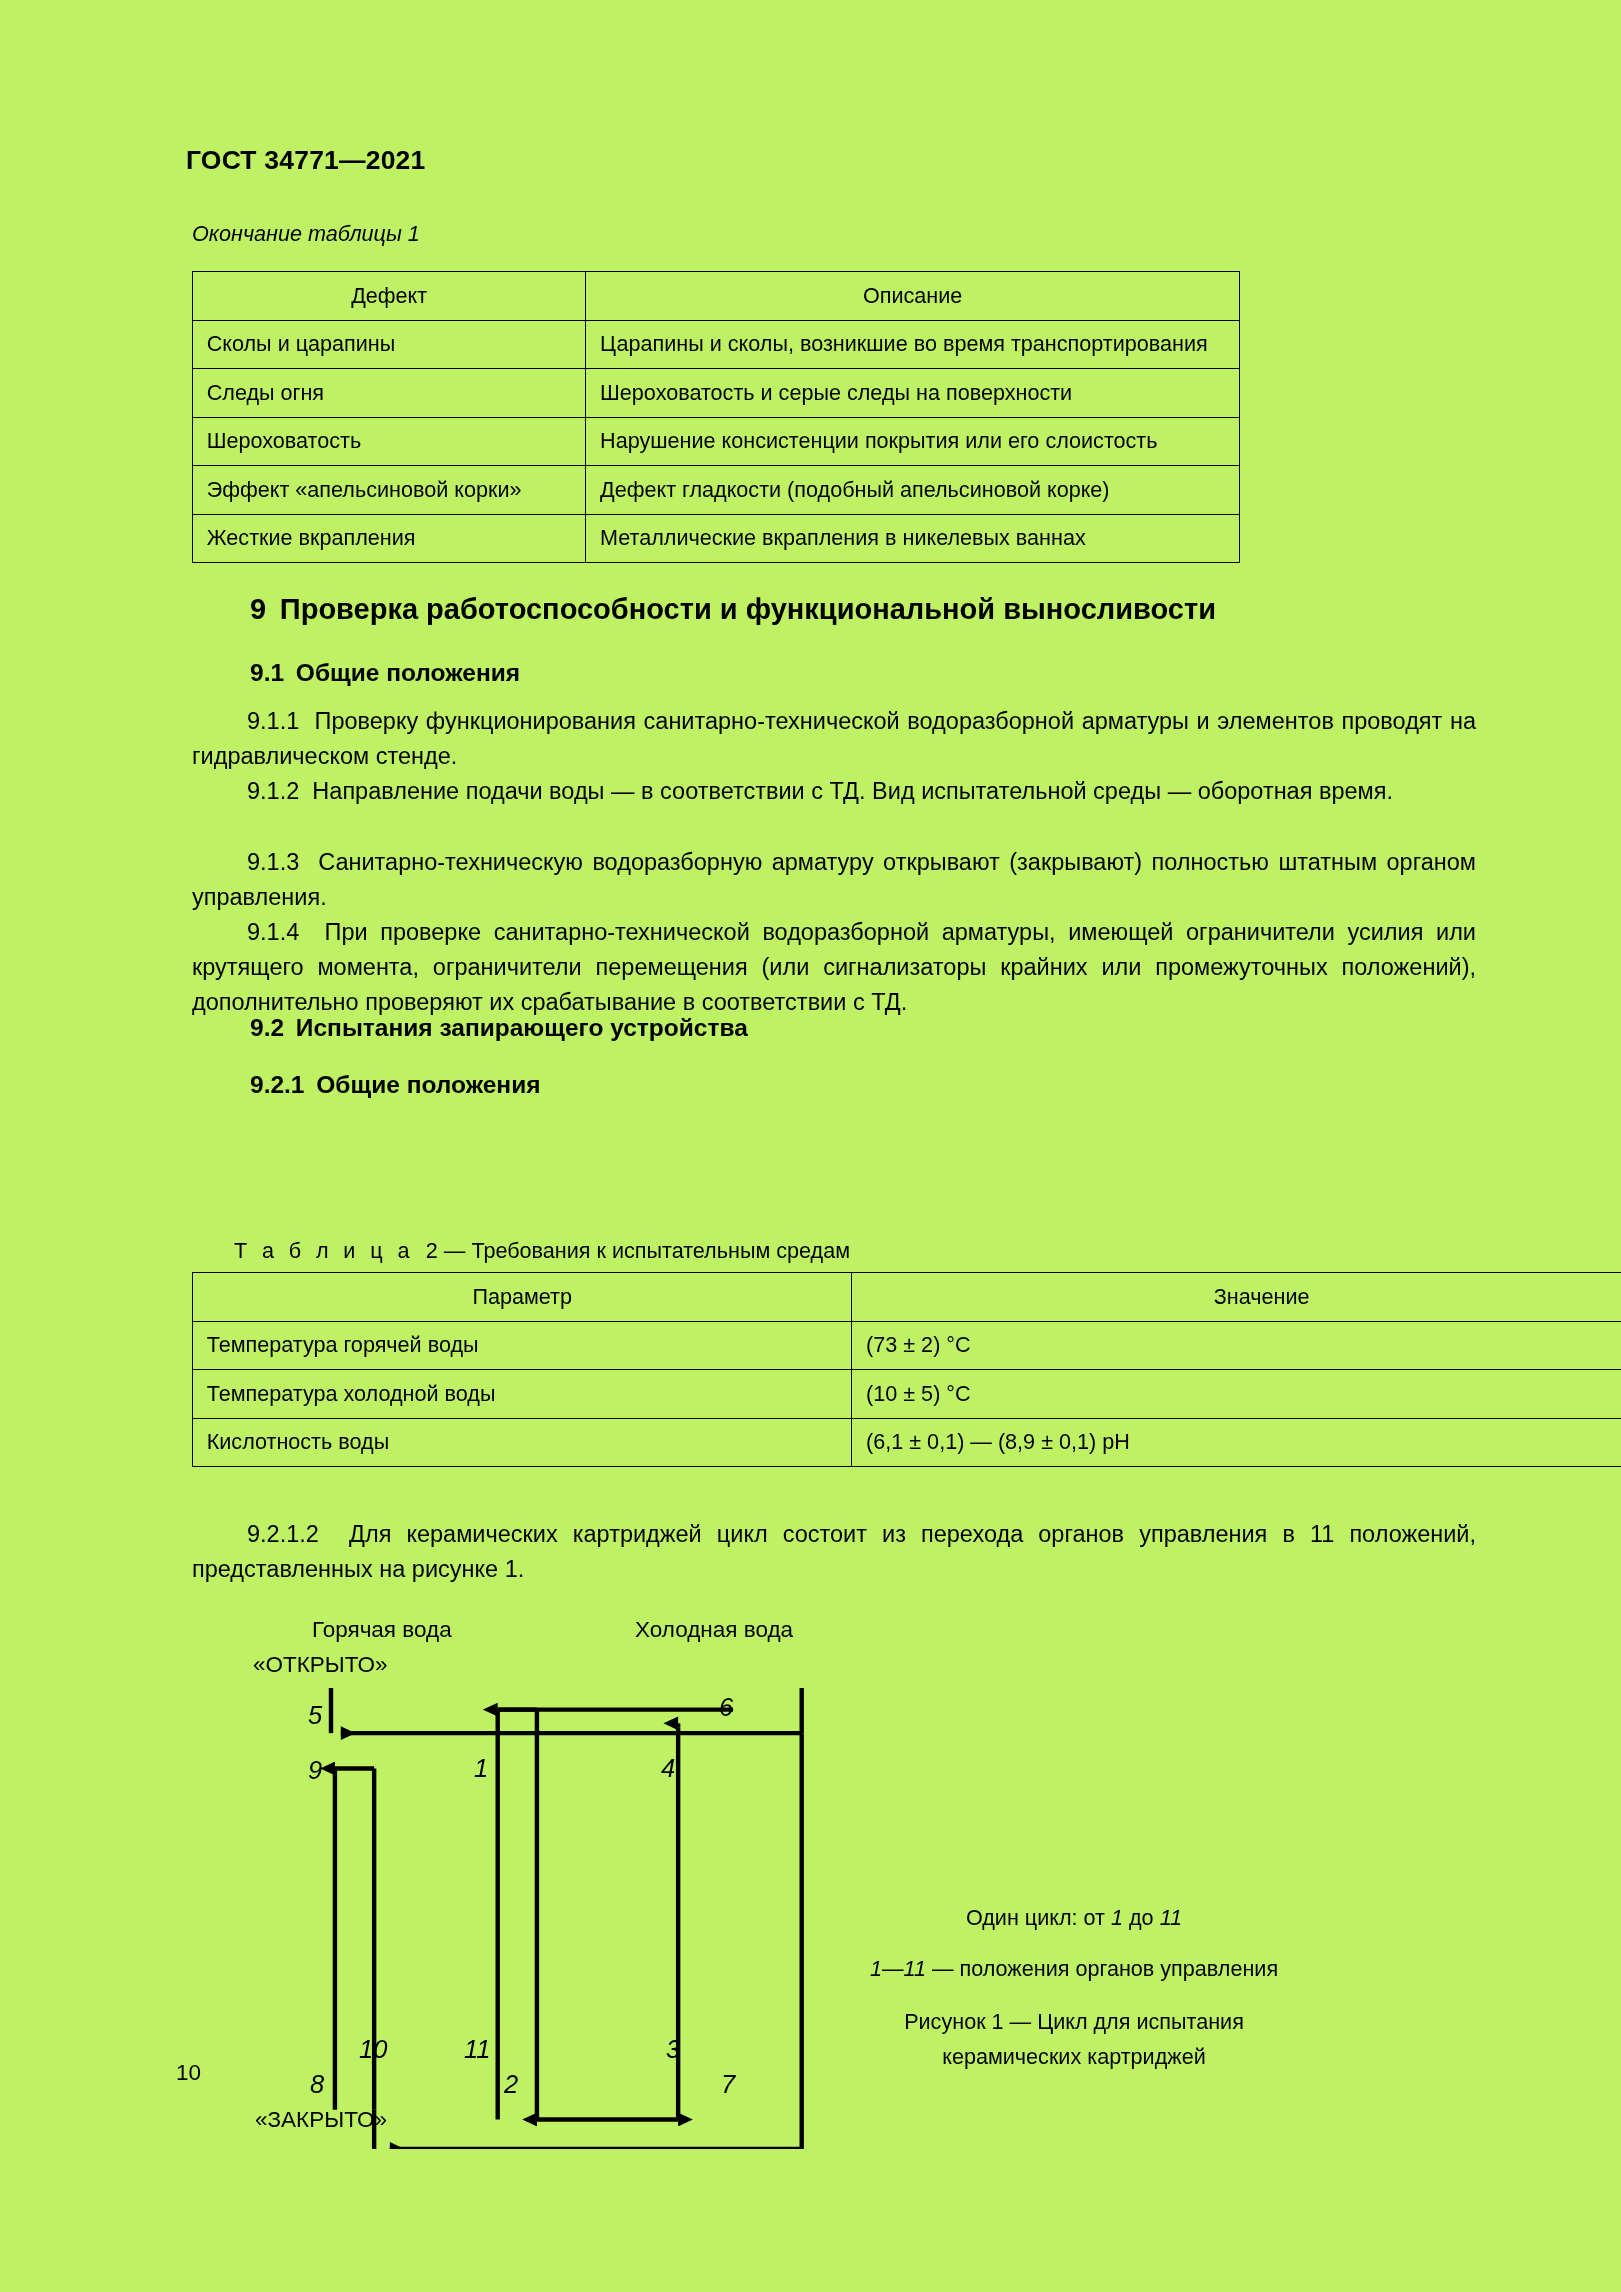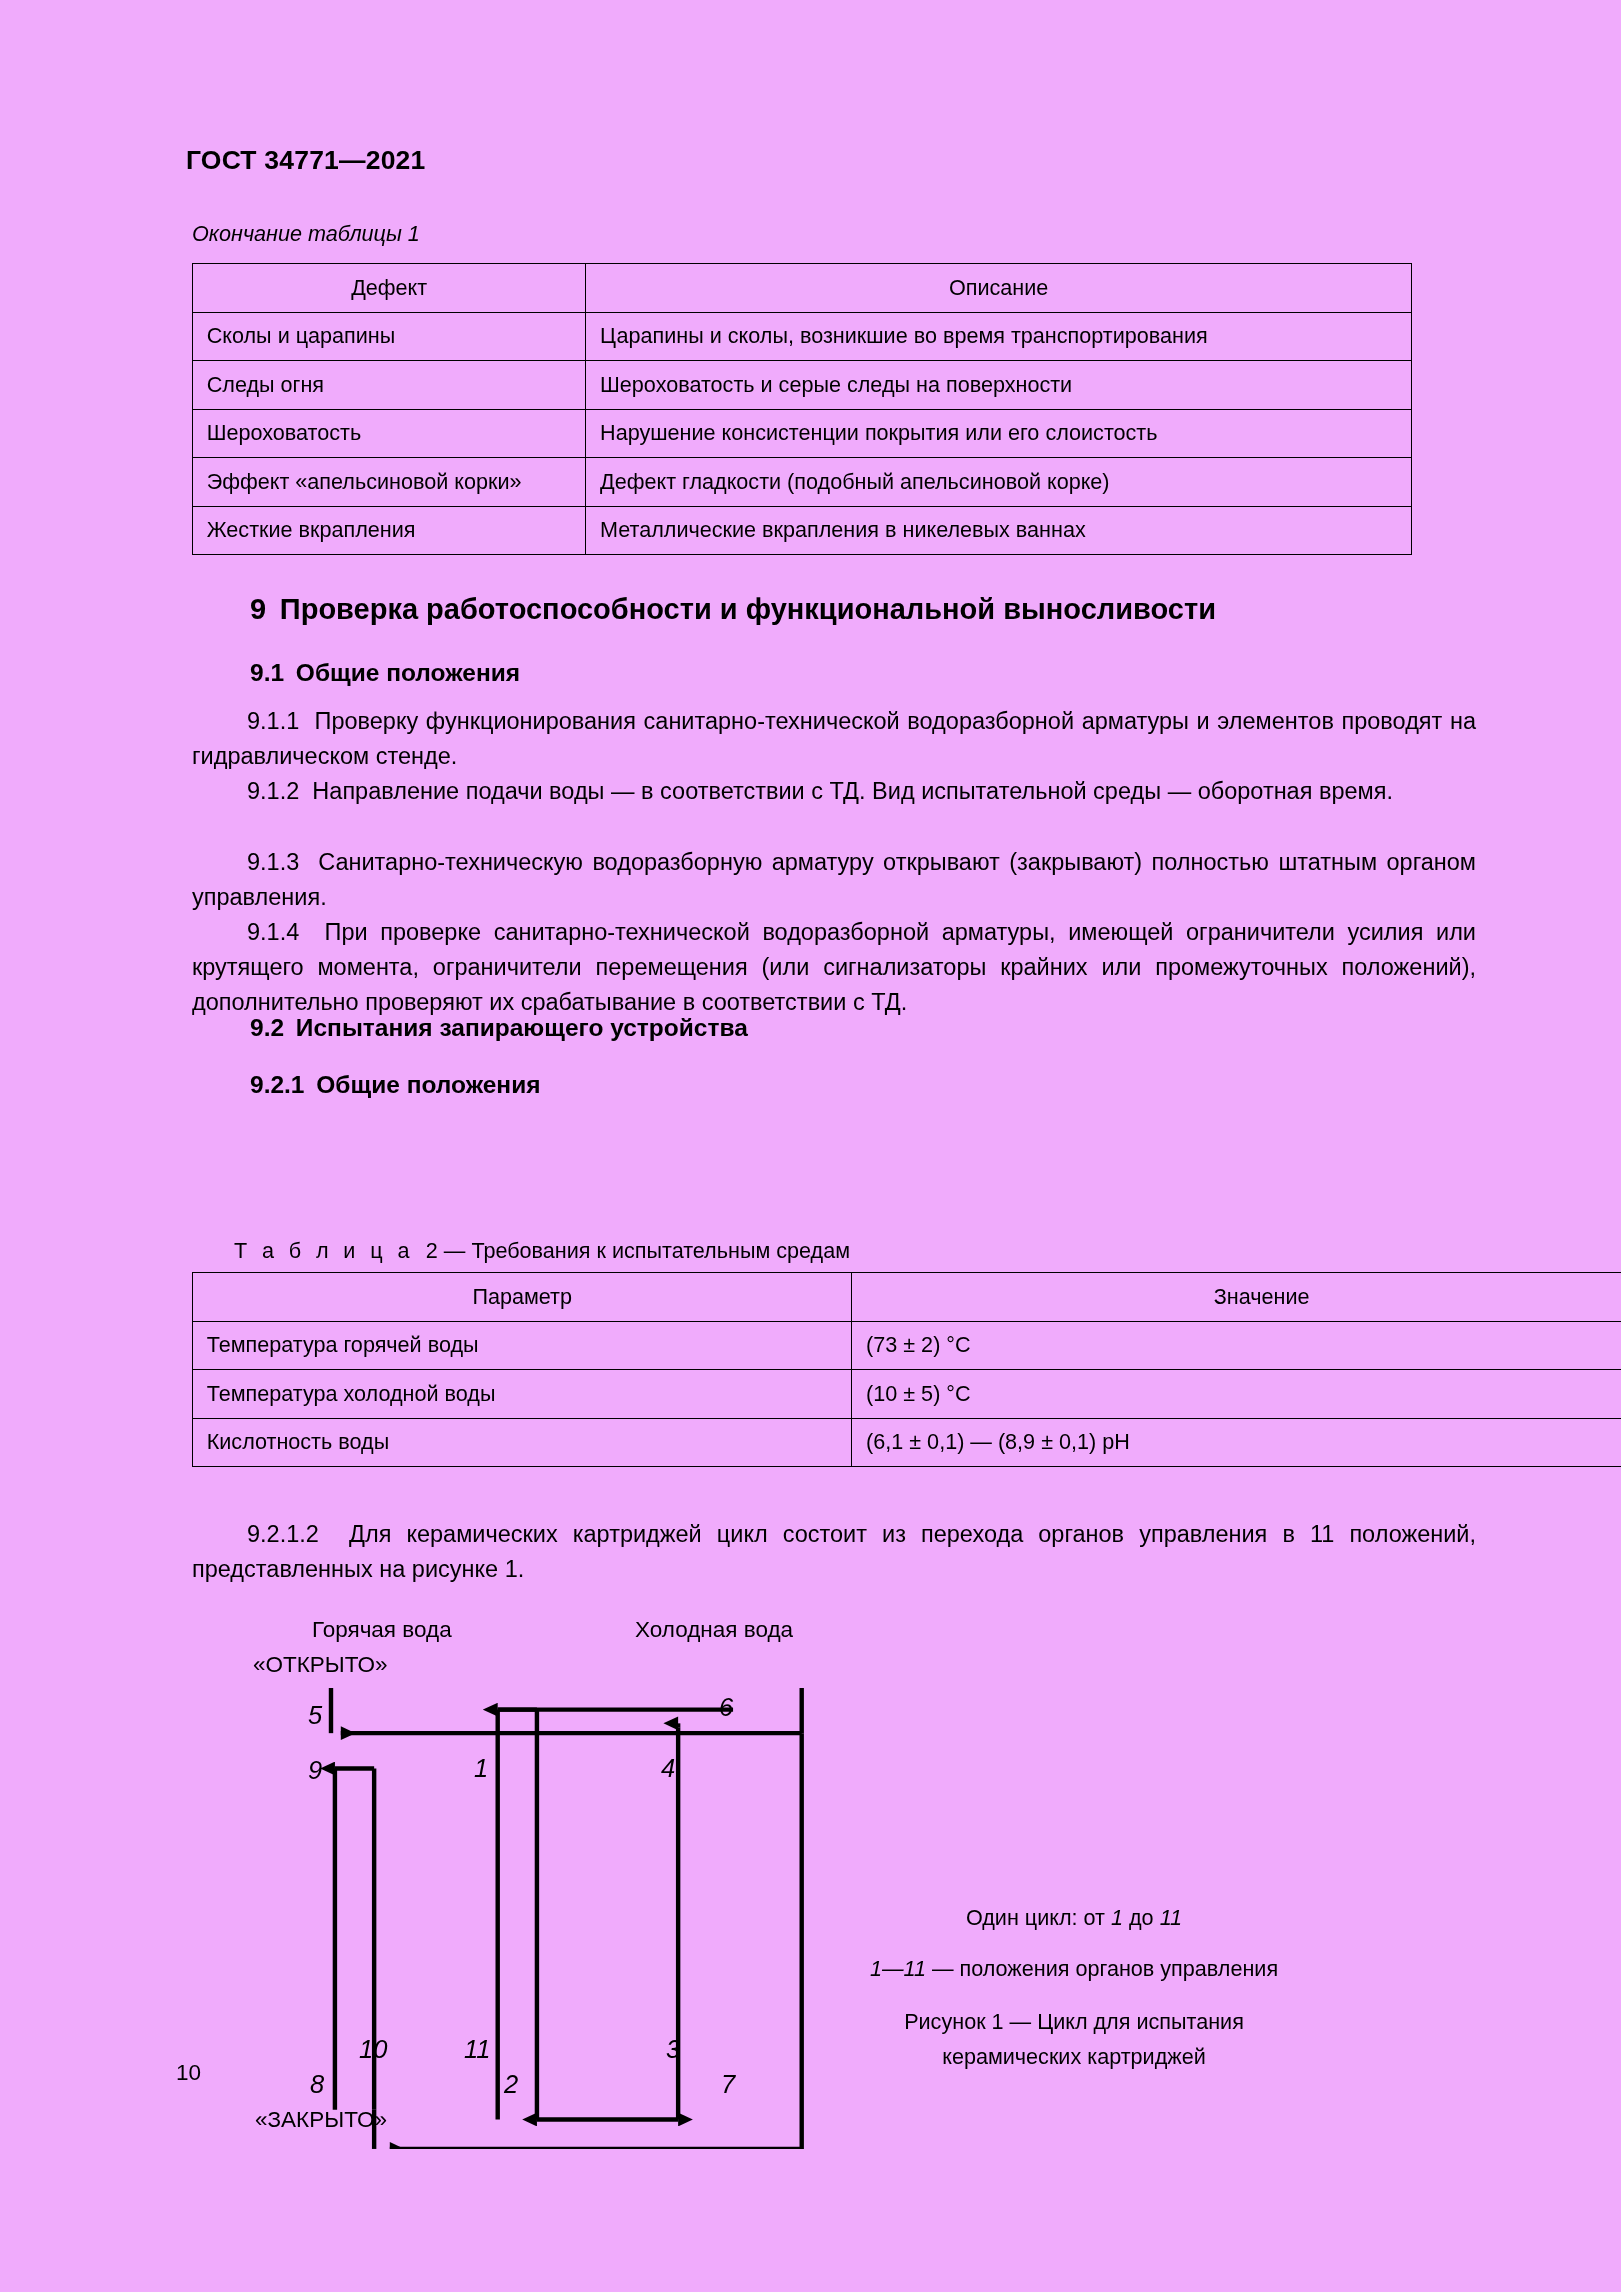--- a/index.html
+++ b/index.html
@@ -4,21 +4,21 @@
 <style>
   html, body {
     margin: 0;
     padding: 0;
     background: #ffffff;
   }
   .page {
     position: relative;
     width: 1621px;
     height: 2293px;
-    background: #f0abfc;
+    background: #bef264;
     font-family: "Liberation Sans", sans-serif;
     color: #000000;
     overflow: hidden;
   }
 
   
   .running-header {
     position: absolute;
     left: 186px;
     top: 145px;
@@ -63,22 +63,22 @@
   }
   table.doc-table th {
     text-align: center;
   }
   table.doc-table td {
     text-align: left;
   }
 
   #table-1 {
     left: 192px;
-    top: 263px;
-    width: 1220px;
+    top: 271px;
+    width: 1048px;
   }
   #table-1 .c1 { width: 365px; }
 
   #table-2 {
     left: 192px;
     top: 1272px;
     width: 1480px;
   }
   #table-2 .c1 { width: 631px; }
 

